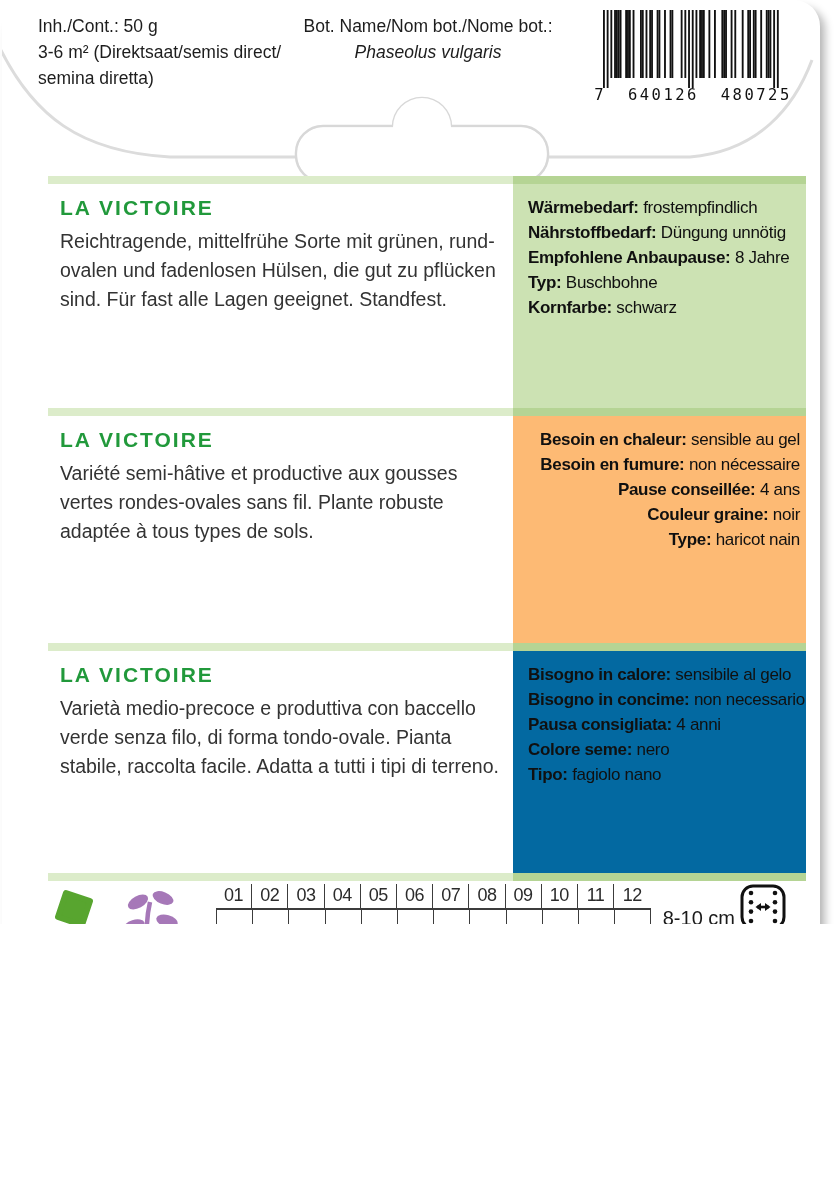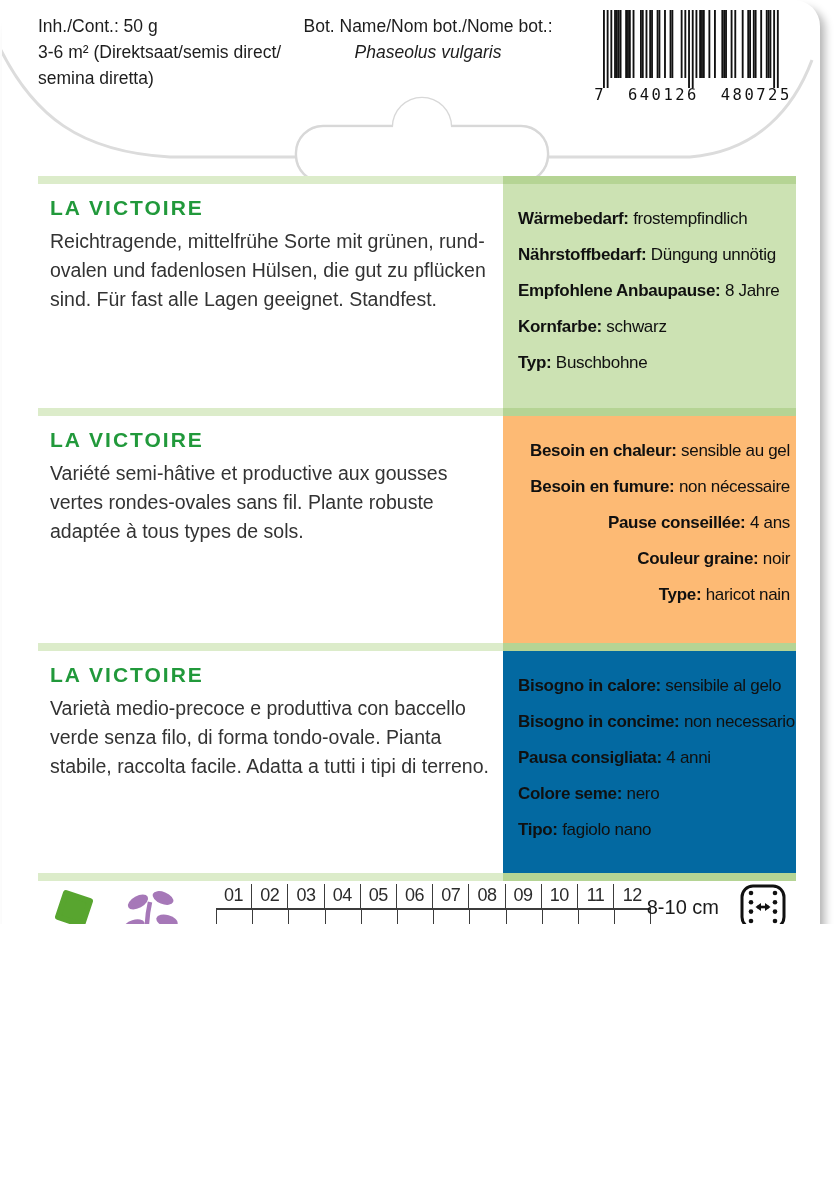--- a/index.html
+++ b/index.html
@@ -12,41 +12,41 @@
         box-shadow:10px 3px 9px -5px rgba(0,0,0,.28), 0 9px 9px -6px rgba(0,0,0,.30);}
   .flap-svg{position:absolute;left:0;top:0;}
   .top-left{position:absolute;left:36px;top:13px;font-size:17.5px;line-height:26px;color:#1d1d1d;}
   .top-center{position:absolute;left:283px;top:13px;width:286px;text-align:center;
         font-size:17.5px;line-height:26px;color:#1d1d1d;}
   .top-center .sci{font-style:italic;text-align:center;}
   .barcode{position:absolute;left:601px;top:10px;}
   .bc-digits{position:absolute;left:588px;top:86px;width:206px;text-align:center;
         font-family:"DejaVu Sans Mono",monospace;font-size:15.5px;color:#111;
         word-spacing:10px;letter-spacing:2.5px;}
-  .sections{position:absolute;left:36px;top:176px;width:758px;}
+  .sections{position:absolute;left:46px;top:176px;width:758px;}
   .divider{display:flex;height:8px;}
   .divider .dl{width:465px;}
   .divider .dr{width:293px;}
   .sec{display:flex;}
   .sec .left{width:465px;box-sizing:border-box;padding:12px 14px 0 12px;background:#fff;}
   .sec .right{width:293px;box-sizing:border-box;padding:11px 6px 0 15px;}
   .sec.h0{height:224px}.sec.h1{height:227px}.sec.h2{height:222px}
   .title{font-size:21px;font-weight:bold;letter-spacing:2px;}
   .desc{margin-top:7px;font-size:19.5px;line-height:29px;color:#333;width:448px;}
-  .detail{font-size:17px;line-height:25px;color:#101010;white-space:nowrap;letter-spacing:-0.3px;margin-top:11px;}
+  .detail{font-size:17px;line-height:25px;color:#101010;white-space:nowrap;letter-spacing:-0.3px;}
   .cal{position:absolute;left:214px;top:884px;}
   .cal-head{display:flex;border-bottom:2.2px solid #3c3c3c;}
   .cal-h{width:36.2px;box-sizing:border-box;text-align:center;font-size:18px;color:#2b2b2b;
         letter-spacing:-0.5px;border-right:1.4px solid #3c3c3c;padding:1px 0 2px;}
   .cal-h:last-child{border-right:none;}
   .cal-row{display:flex;border-left:1.5px solid #3c3c3c;border-bottom:1.5px solid #3c3c3c;}
   .cal-c{width:36.2px;height:17.5px;box-sizing:border-box;border-right:1.5px solid #3c3c3c;}
   .sow-harvest{position:absolute;left:36px;top:888px;}
-  .spacing-row{position:absolute;left:612px;width:172px;display:flex;align-items:center;
-        justify-content:flex-end;gap:21px;}
+  .spacing-row{position:absolute;left:612px;width:172px;display:flex;align-items:flex-end;
+        justify-content:flex-end;gap:5px;}
   .sp0{top:884px}.sp1{top:932px}.sp2{top:981px}
   .sp-label{font-size:20px;color:#1a1a1a;}
   .ce{position:absolute;left:594px;top:972px;font-size:28px;color:#949494;letter-spacing:6px;}
   .footer{position:absolute;left:158px;top:977px;width:505px;}
   .addr{font-size:19px;color:#222;margin-bottom:4px;white-space:nowrap;}
   .fline{font-size:14.8px;line-height:20.6px;color:#222;white-space:nowrap;letter-spacing:-0.2px;}
   .eu-logo{position:absolute;left:42px;top:984px;}
   .website{position:absolute;right:32px;top:1028px;font-size:24px;font-weight:bold;color:#101010;margin-top:28px;}
 </style>
 </head>
@@ -136,22 +136,22 @@
 
       <div class="sec h0">
         <div class="left">
           <div class="title" style="color: rgb(33, 153, 59);">LA VICTOIRE</div>
           <div class="desc">Reichtragende, mittelfrühe Sorte mit grünen, rund- ovalen und fadenlosen Hülsen, die gut zu pflücken sind. Für fast alle Lagen geeignet. Standfest.</div>
         </div>
         <div class="right" style="background: rgb(204, 226, 179);">
             <div class="detail"><b>Wärmebedarf:</b><span> frostempfindlich</span></div>
             <div class="detail"><b>Nährstoffbedarf:</b><span> Düngung unnötig</span></div>
             <div class="detail"><b>Empfohlene Anbaupause:</b><span> 8 Jahre</span></div>
+            <div class="detail"><b>Typ:</b><span> Buschbohne</span></div>
             <div class="detail"><b>Kornfarbe:</b><span> schwarz</span></div>
-            <div class="detail"><b>Typ:</b><span> Buschbohne</span></div>
           </div>
       </div>
 
       <div class="divider">
           <div class="dl" style="background: rgb(220, 236, 202);"></div>
           <div class="dr" style="background: rgb(181, 212, 148);"></div>
         </div>
 
       <div class="sec h1">
         <div class="left">

